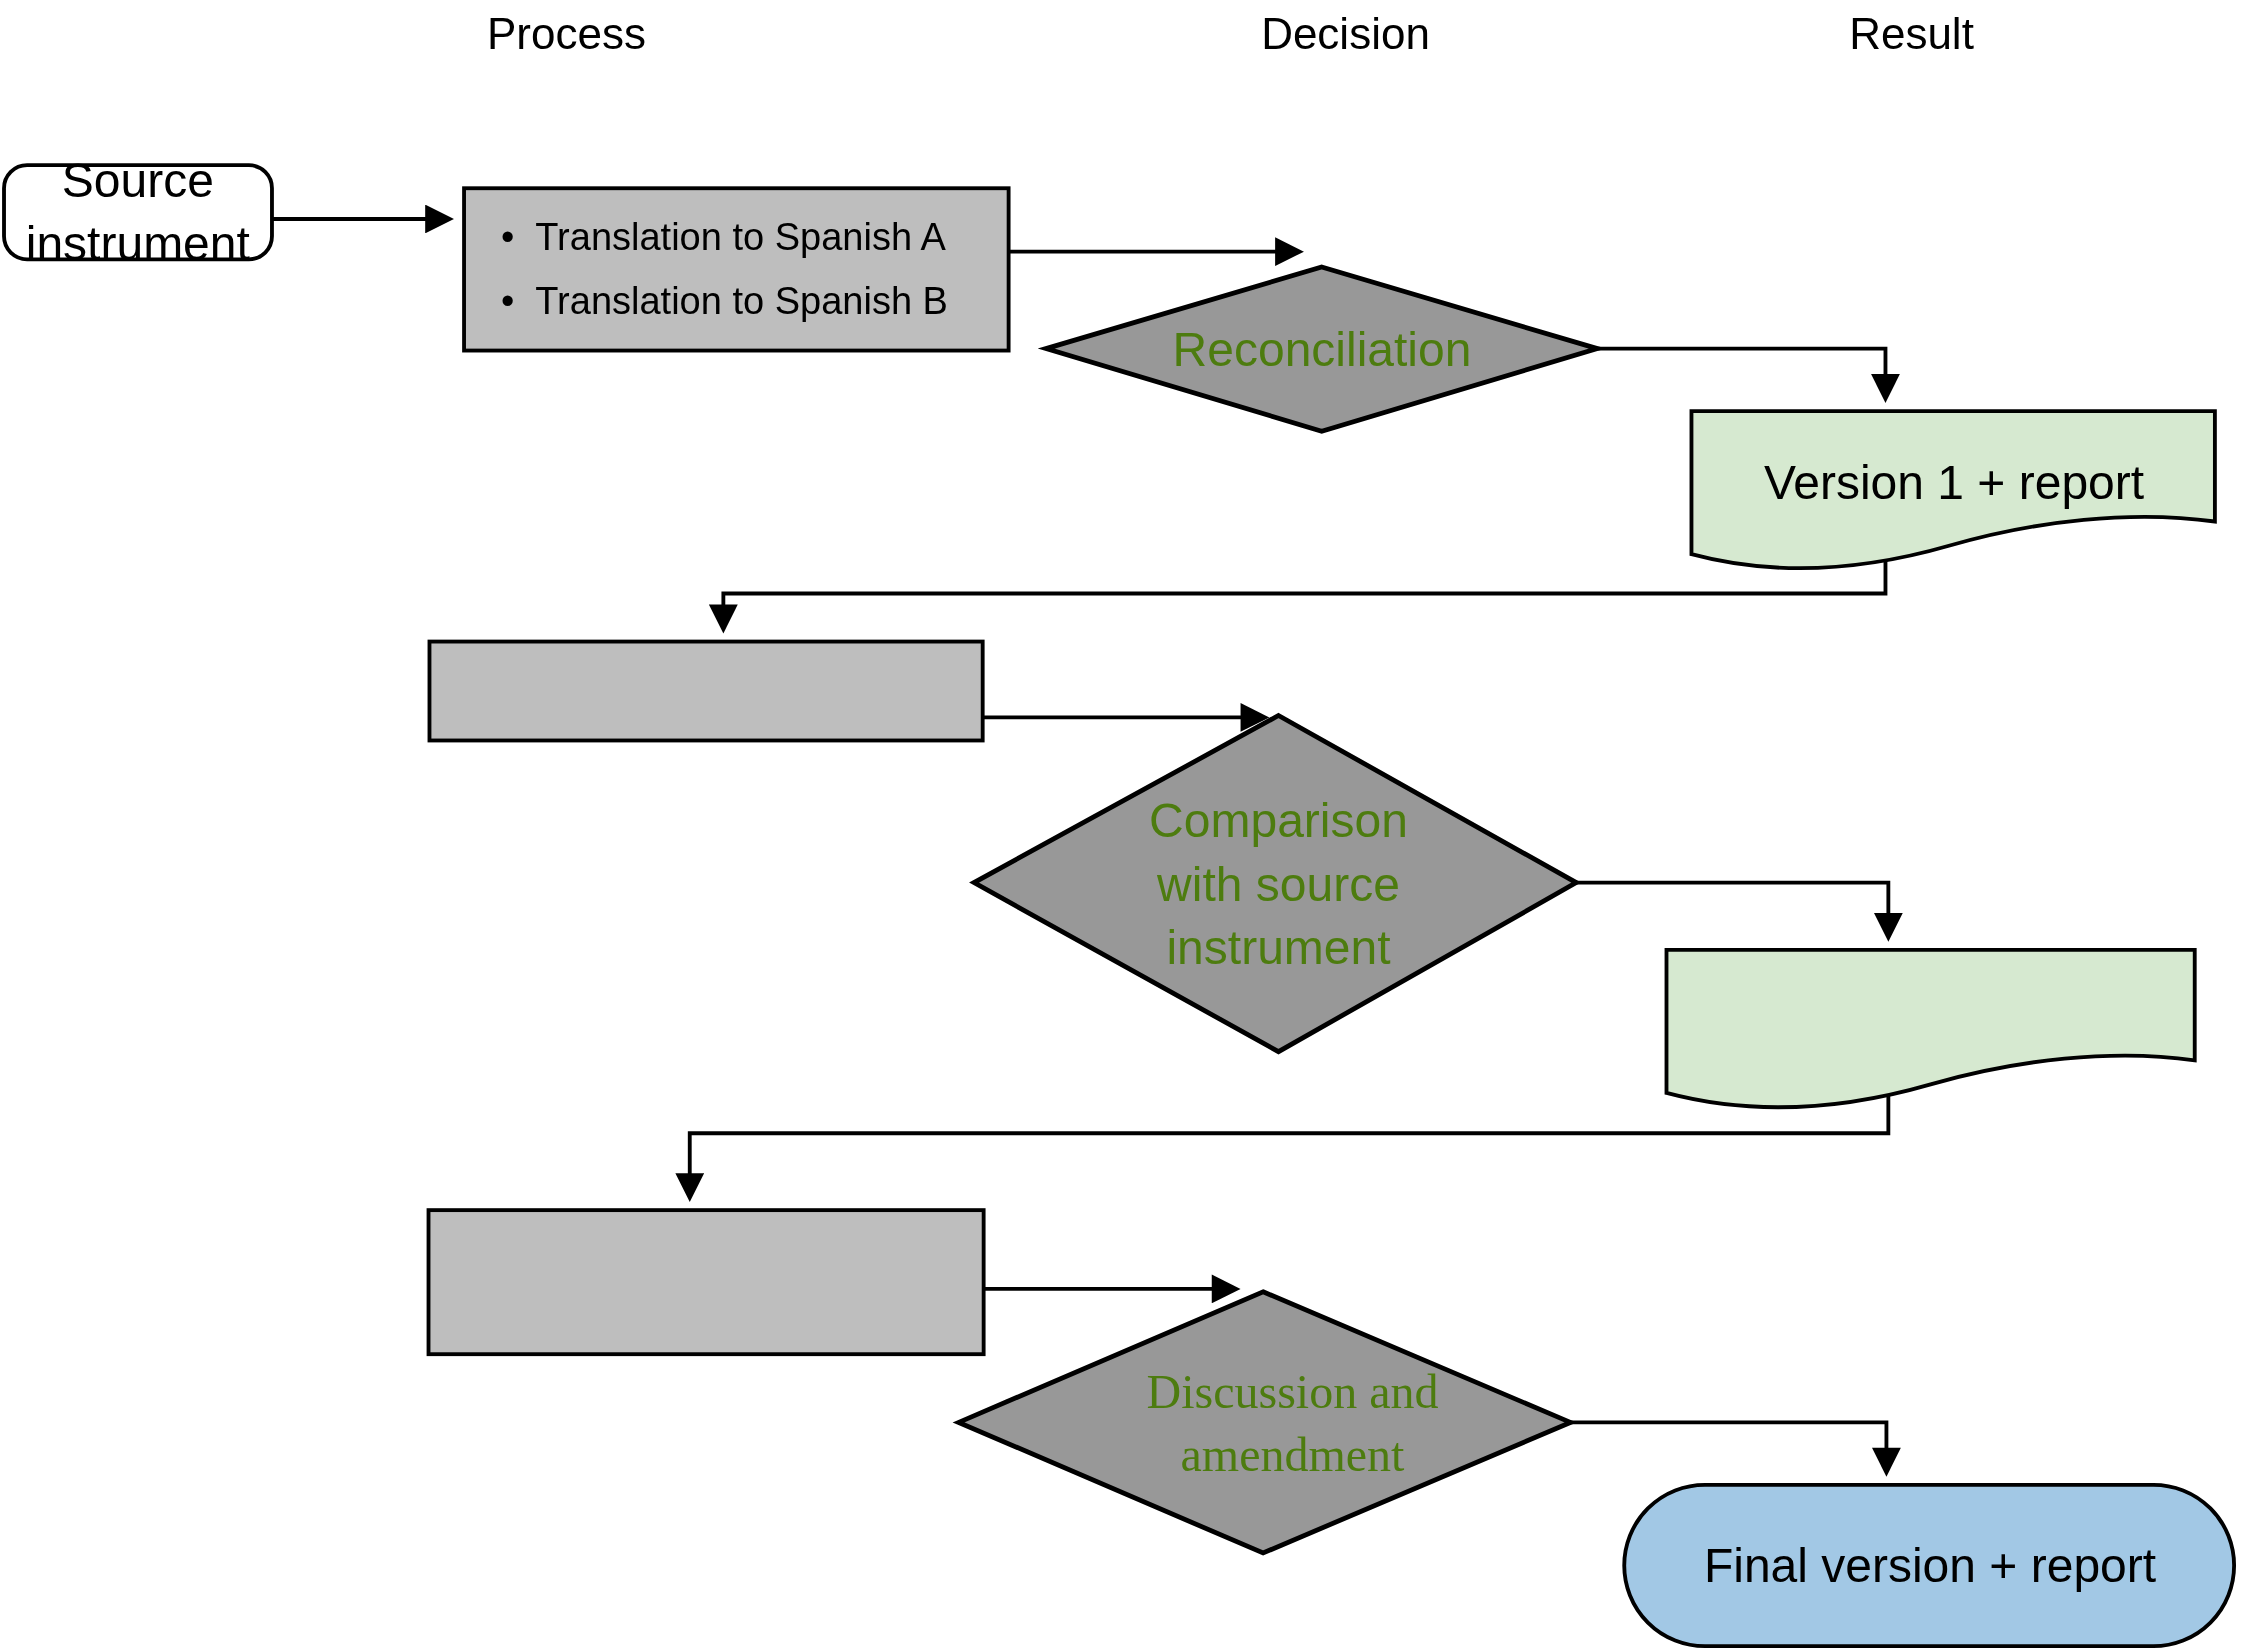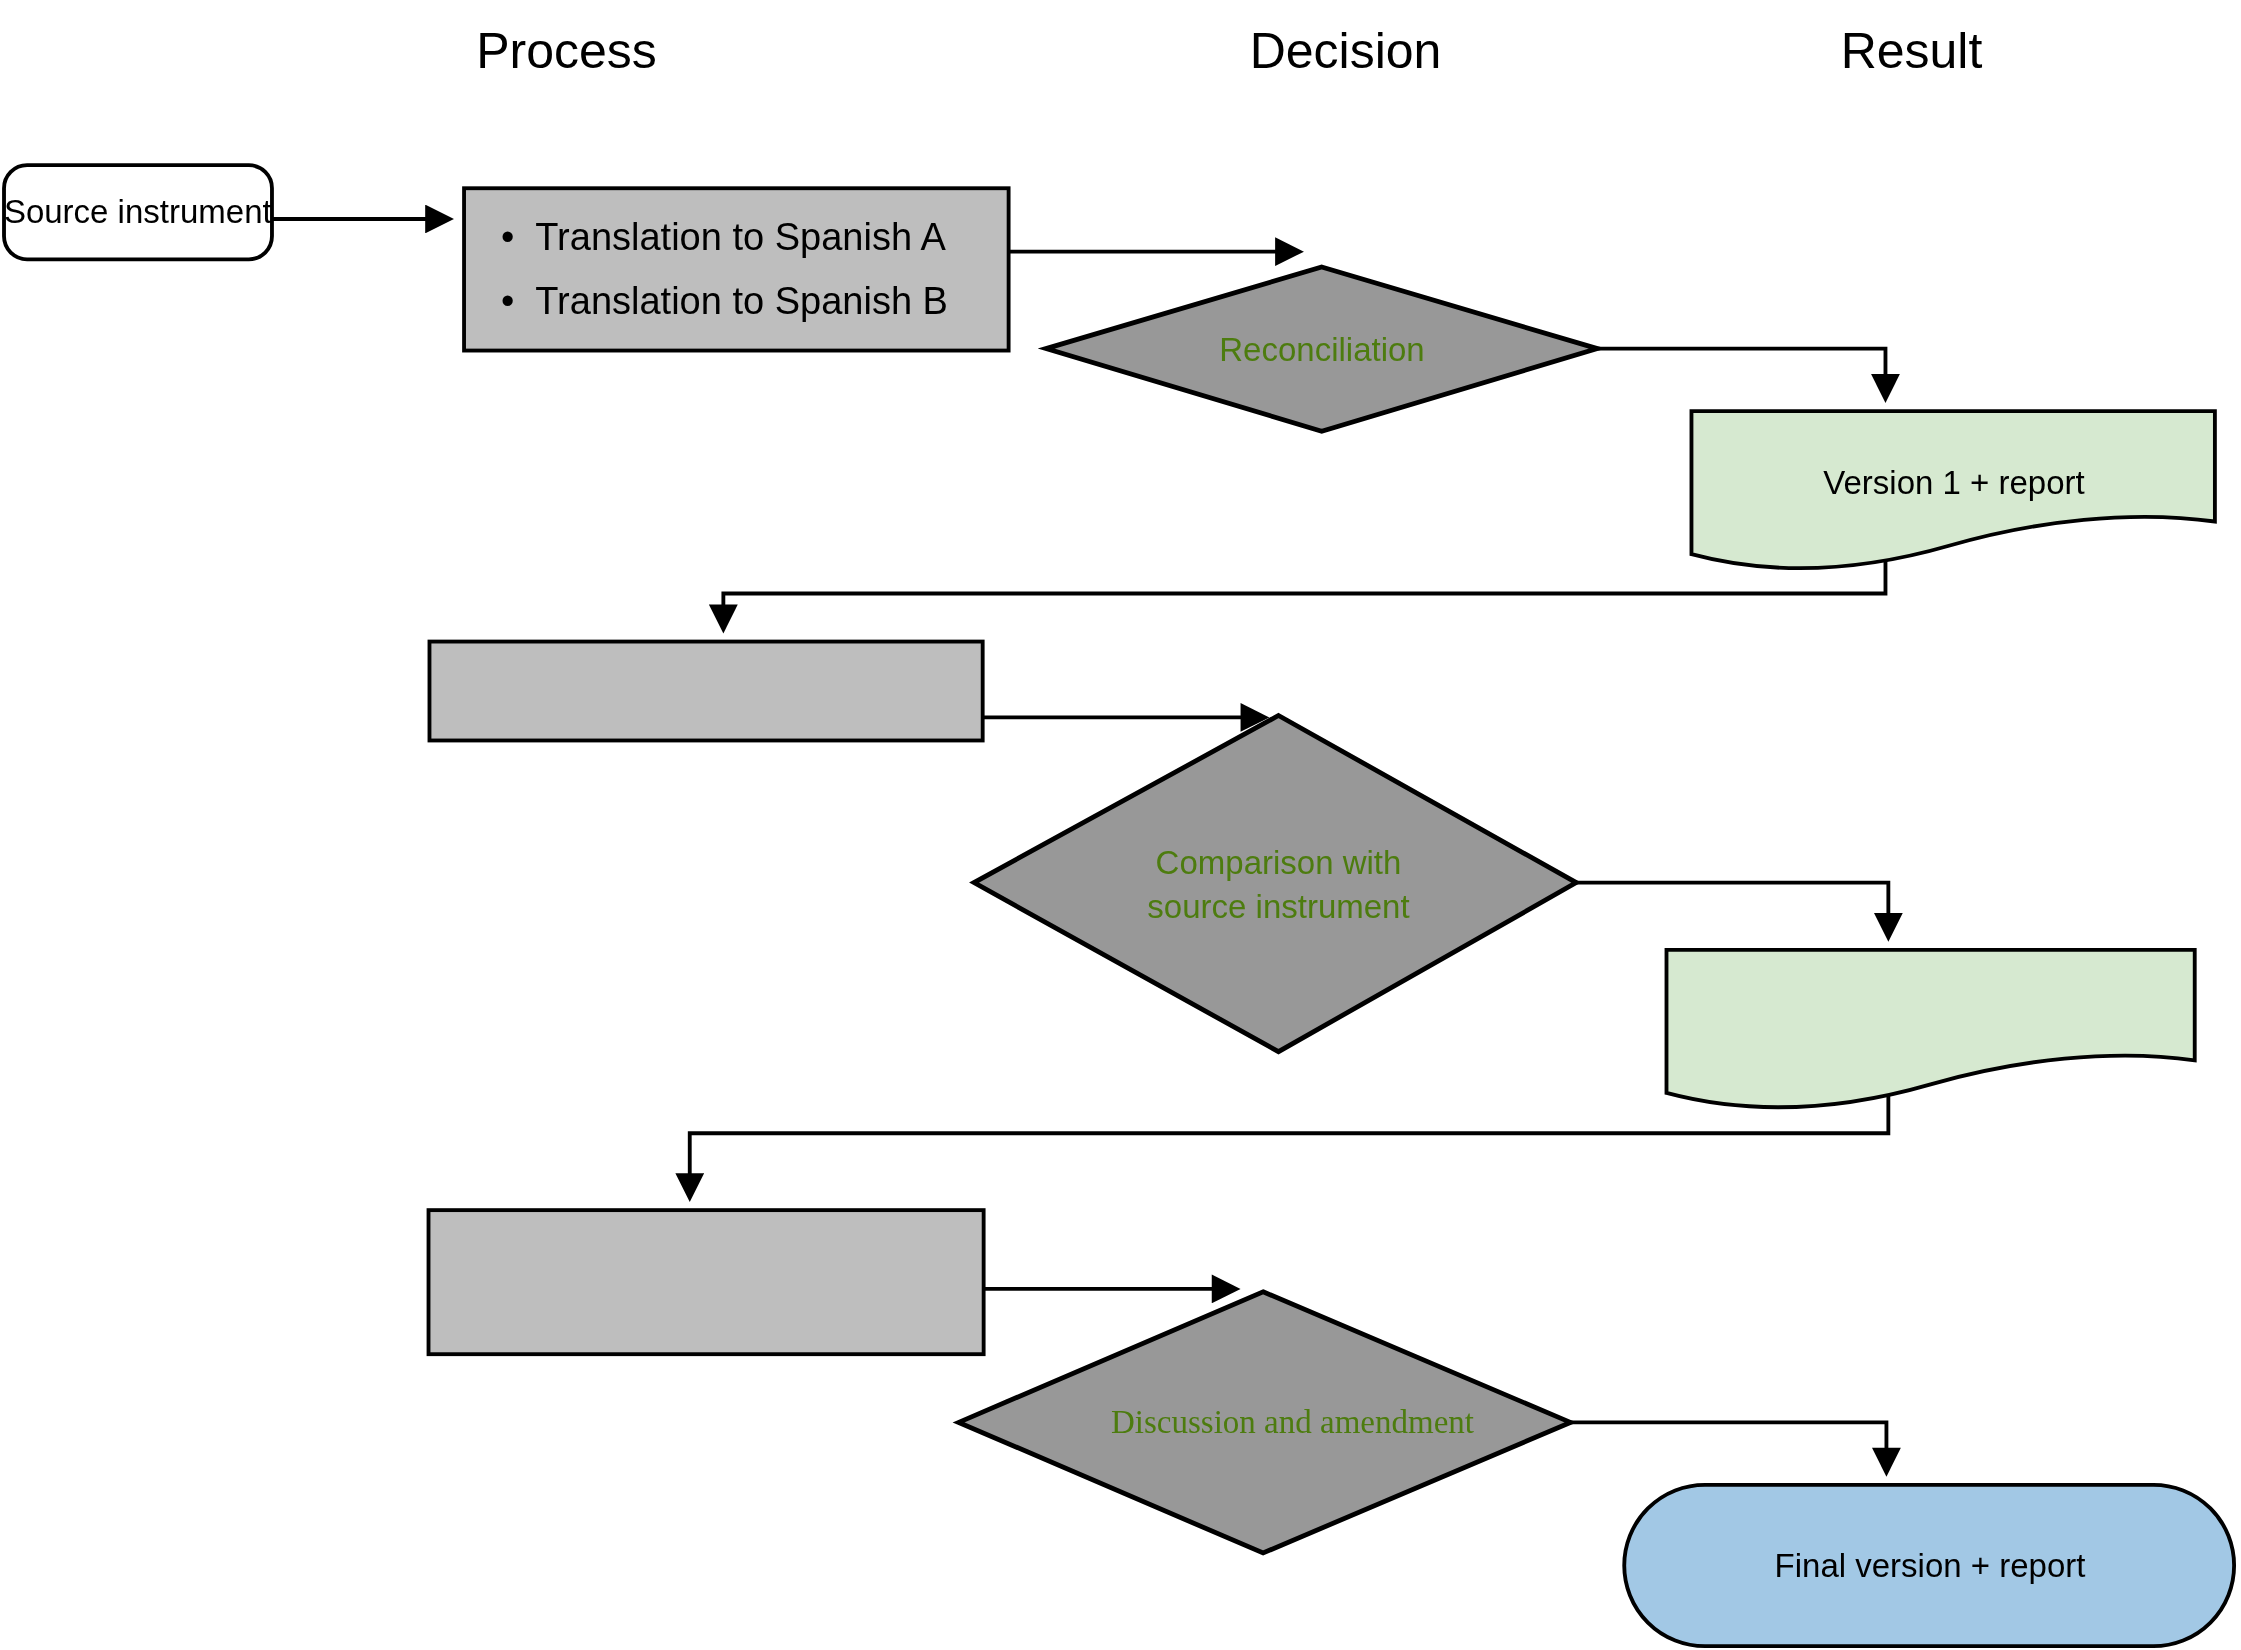--- a/index.html
+++ b/index.html
@@ -9,24 +9,24 @@
     background:#ffffff;
     font-family:"Liberation Sans", sans-serif;
     overflow:hidden;
   }
   .canvas > svg{position:absolute;left:0;top:0;}
   .label{
     position:absolute;
     display:flex;align-items:center;justify-content:center;
     text-align:center;
     color:#000000;
-    font-size:33px;line-height:1.32;
+    font-size:48px;line-height:1.32;
     pointer-events:none;
   }
-  .header{font-size:50px;margin-top:16px;}
+  .header{font-size:44px;}
   .white{color:#4d7c0f;}
   .bullets{
     position:absolute;
     display:flex;flex-direction:column;justify-content:center;
     gap:21px;
     font-size:38px;color:#000000;
     pointer-events:none;
   }
   .bullet-row{display:flex;align-items:baseline;gap:21px;white-space:nowrap;}
 </style>

